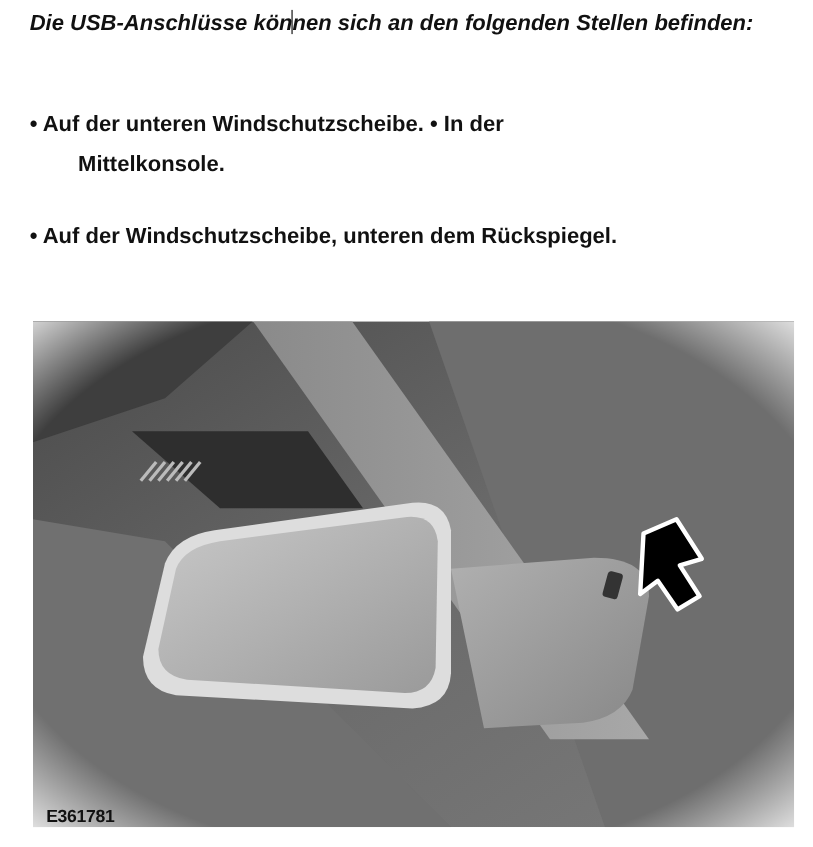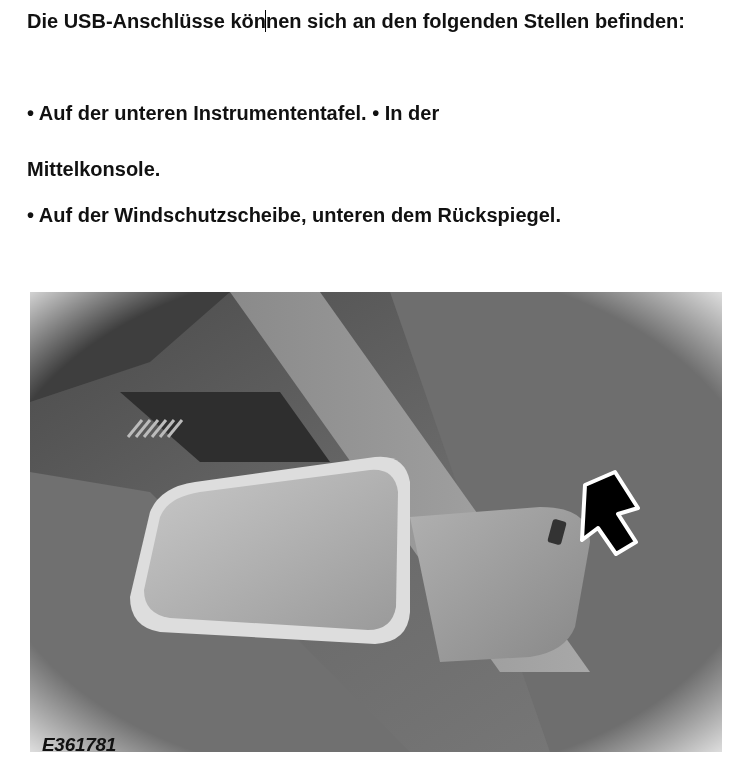--- a/index.html
+++ b/index.html
@@ -1,31 +1,31 @@
 <!DOCTYPE html>
 <html><head>
 <meta charset="utf-8">
 <style>
   html, body { margin:0; padding:0; background:#ffffff; }
   body { width:739px; height:770px; position:relative; overflow:hidden; font-family:"Liberation Sans", sans-serif; color:#111; }
   .para { position:absolute; left:27px; font-weight:bold; font-size:20px; line-height:34px; margin:0; }
-  .p1 { top:4px; width:680px; }
+  .p1 { top:4px; width:680px;font-style:italic; }
   .p2 { top:96px; }
-  .p3 { top:152px; }
+  .p3 { top:132px;margin-left:44px; }
   .p4 { top:198px; }
   .cursor { display:inline-block; width:1px; height:22px; background:#000; vertical-align:-4px; margin:0 -0.5px; }
   .figure { position:absolute; left:30px; top:292px; width:692px; height:460px; overflow:hidden; }
   .figure svg { display:block; }
-  .fig-label { position:absolute; left:42px; top:734px; font-weight:bold; font-size:19px; color:#111; letter-spacing:-0.3px;font-style:italic; }
+  .fig-label { position:absolute; left:42px; top:734px; font-weight:bold; font-size:16px; color:#111; letter-spacing:-0.3px; }
 </style>
 </head>
 <body>
 
 <p class="para p1"><span>Die USB-Anschlüsse kön</span><span class="cursor"></span><span>nen sich an den folgenden Stellen befinden:</span></p>
-<p class="para p2">• Auf der unteren Instrumententafel. • In der</p>
+<p class="para p2">• Auf der unteren Windschutzscheibe. • In der</p>
 <p class="para p3">Mittelkonsole.</p>
 <p class="para p4">• Auf der Windschutzscheibe, unteren dem Rückspiegel.</p>
 
 <div class="figure">
   <svg width="692" height="460" viewBox="0 0 692 460" xmlns="http://www.w3.org/2000/svg">
     <defs>
       <linearGradient id="bg" x1="0" y1="0" x2="1" y2="1">
         <stop offset="0" stop-color="#4a4a4a"></stop>
         <stop offset="0.5" stop-color="#6a6a6a"></stop>
         <stop offset="1" stop-color="#7a7a7a"></stop>

